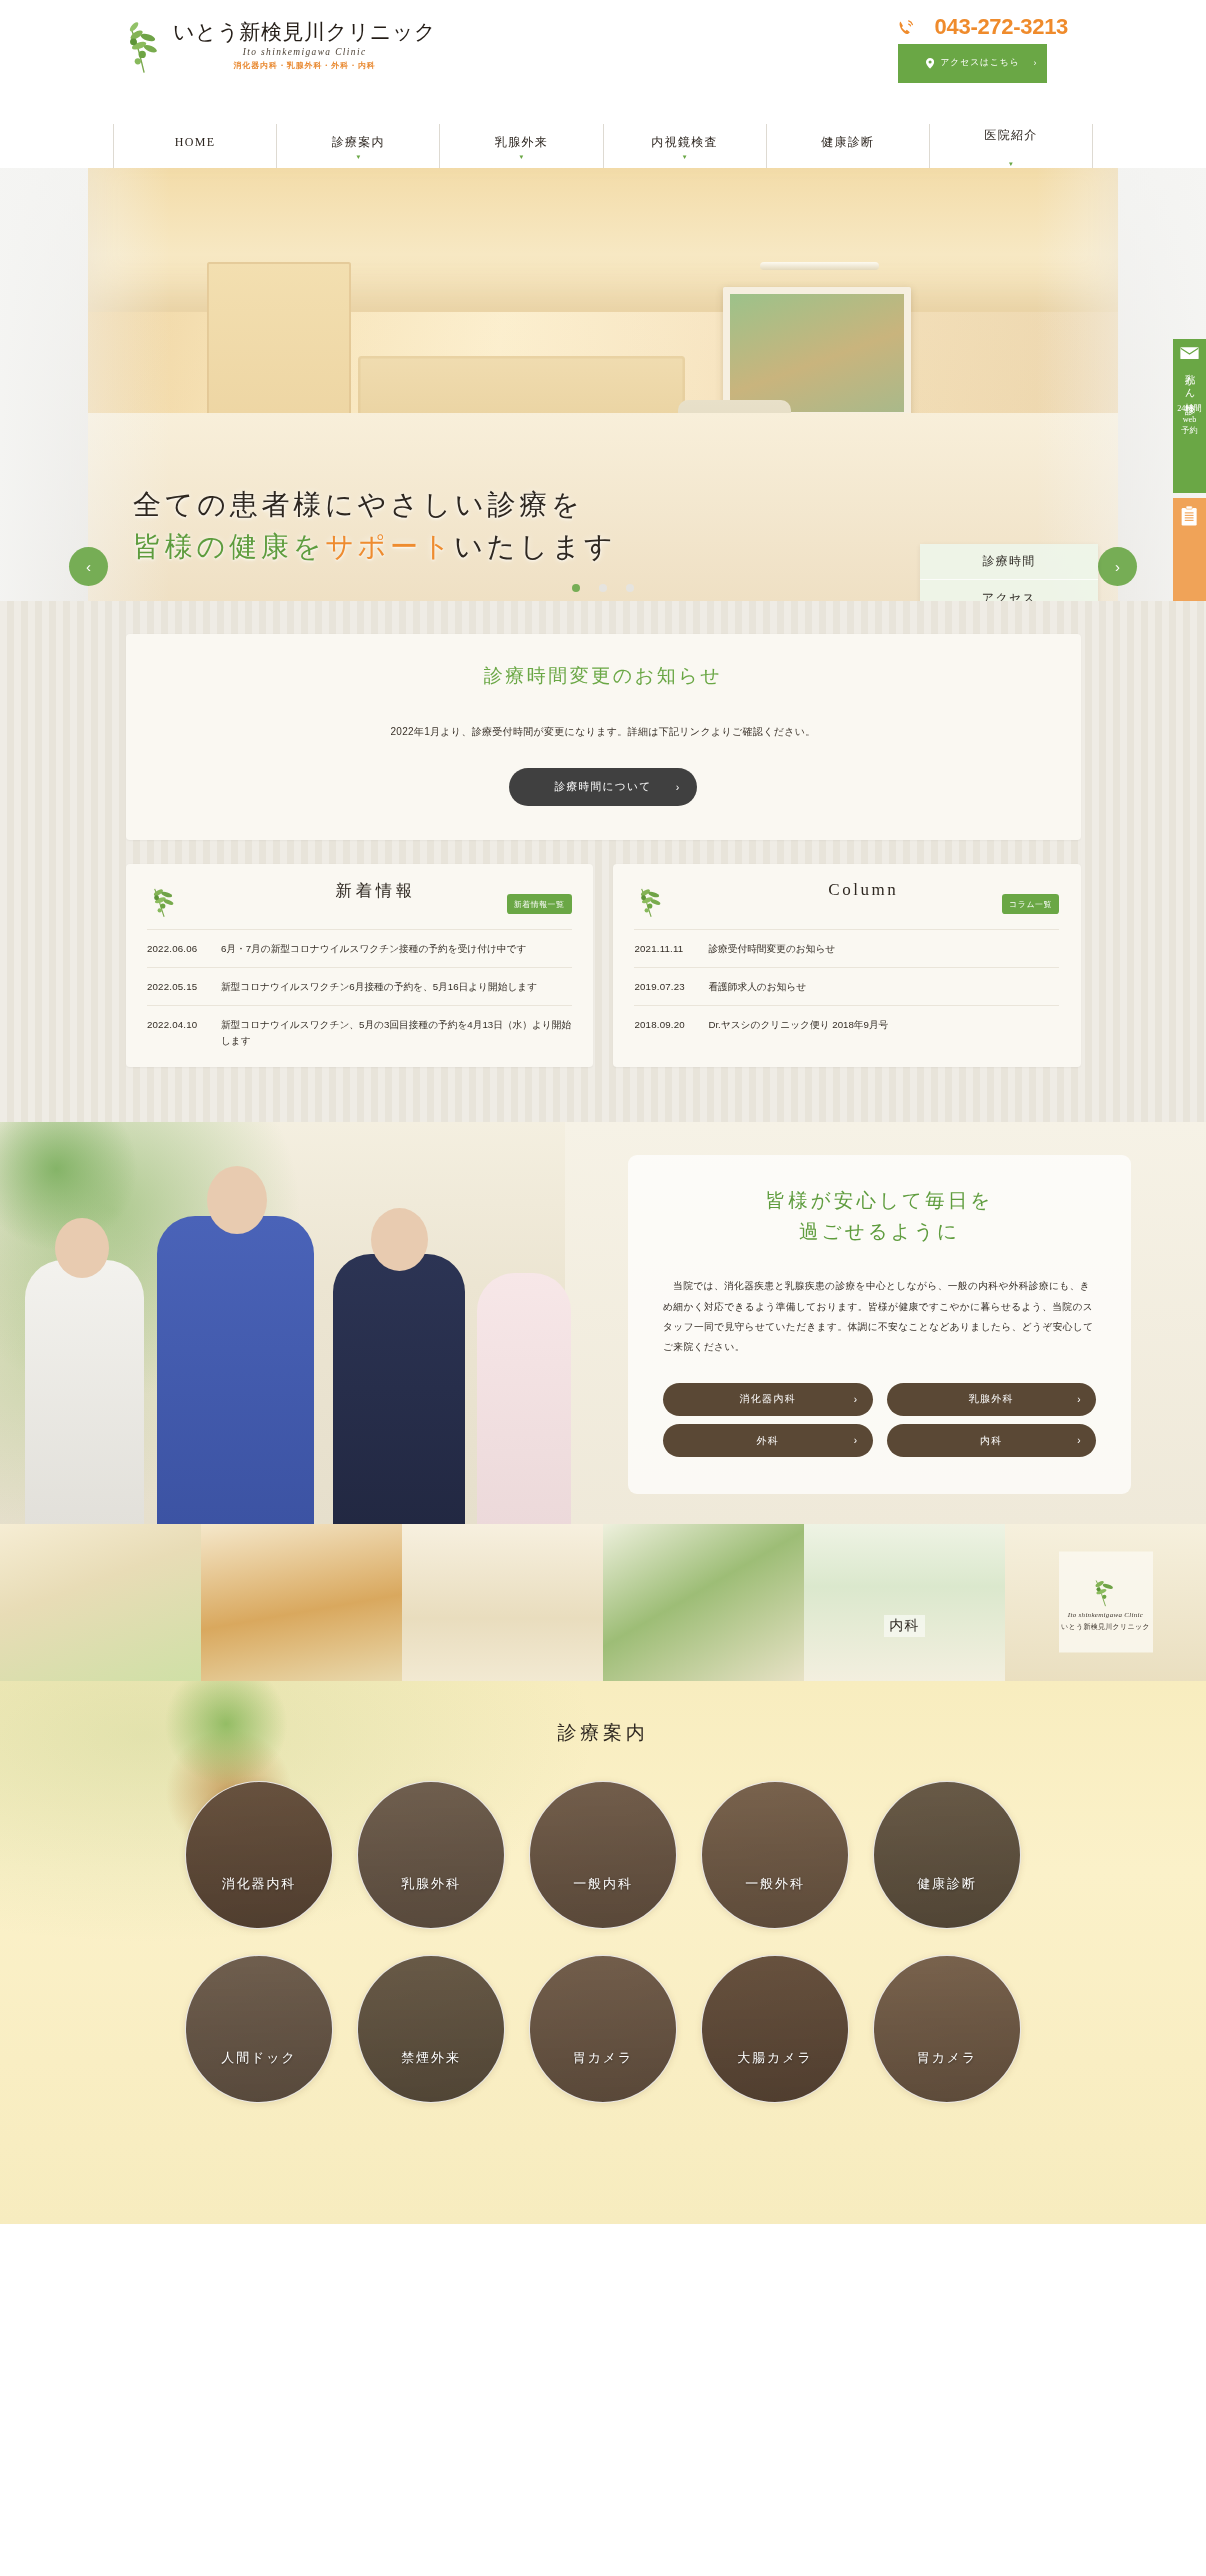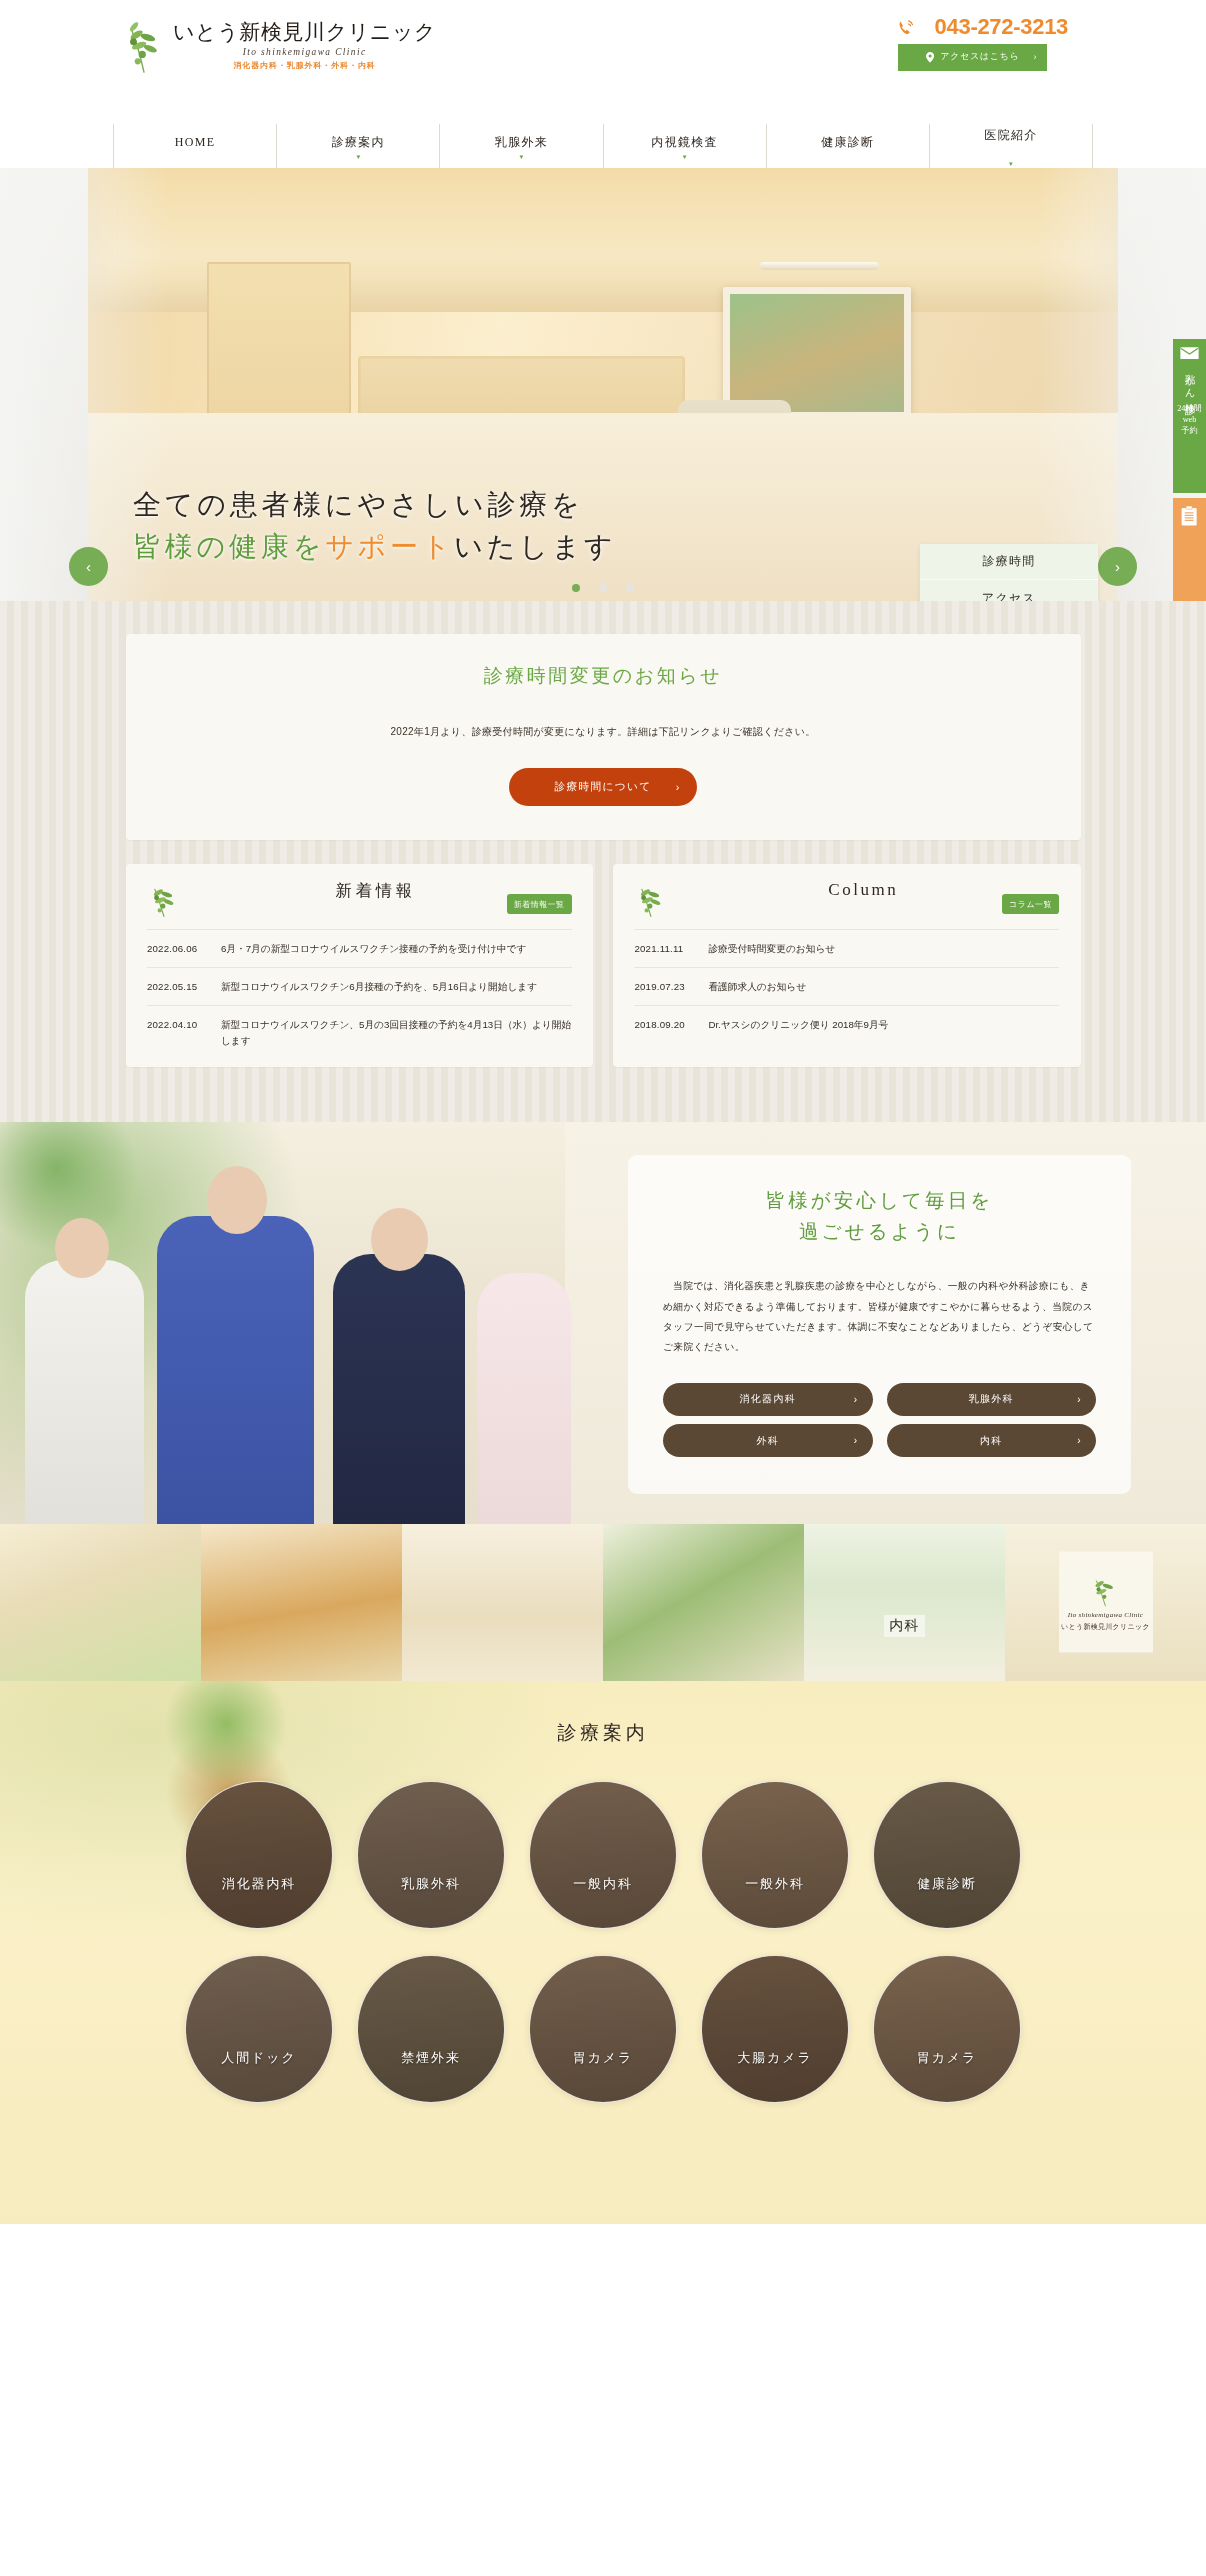--- a/index.html
+++ b/index.html
@@ -45,21 +45,21 @@
   }
   .tel-row { display: flex; align-items: center; justify-content: flex-end; gap: 20px; }
   .tel-icon { width: 16.3px; height: 17.6px; }
   .tel-number {
     font-family: "Liberation Sans", sans-serif;
     font-size: 22px; font-weight: bold; color: #ef8b2c; letter-spacing: -0.3px;
     line-height: 1;
   }
   .access-btn {
     background: #6aa745; color: #fff; border: none;
-    height: 27px; width: 149px;
+    height: 39px; width: 149px;
     display: flex; align-items: center; justify-content: center; gap: 6.3px;
     font-size: 8.8px; letter-spacing: 0.9px; cursor: pointer;
     font-family: "Liberation Sans", sans-serif;
     position: relative;
   }
   .pin-icon { width: 8.2px; height: 10.7px; }
   .access-btn .chev { position: absolute; right: 10px; font-size: 8.8px; opacity: .95; }
 
   
   .nav {
@@ -208,21 +208,21 @@
   }
   .notice-title {
     font-family:"Liberation Serif","DejaVu Serif",serif;
     font-size:19px; color:#6aa745; letter-spacing:2.5px; margin-bottom:36px;
   }
   .notice-body {
     font-size:10px; color:#3a322a; letter-spacing:0.3px; margin-bottom:29px;
   }
   .pill-btn {
     display:inline-flex; align-items:center; justify-content:center; position:relative;
-    background:#c2410c; color:#fff; border:none; border-radius:25px;
+    background:#404040; color:#fff; border:none; border-radius:25px;
     height:38px; width:188px; font-size:10.7px; letter-spacing:1.3px; cursor:pointer;
     font-family:"Liberation Sans",sans-serif;
   }
   .pill-btn .chev { position:absolute; right:16.3px; font-size:10.7px; }
 
   .two-col { display:flex; gap:20px; margin-top:24px; }
   .panel {
     flex:1; background:#faf8f2; border-radius:3.8px; padding:16.3px 21.4px 7.5px;
     box-shadow:0 0.6px 1.9px rgba(0,0,0,.04); position:relative;
   }

